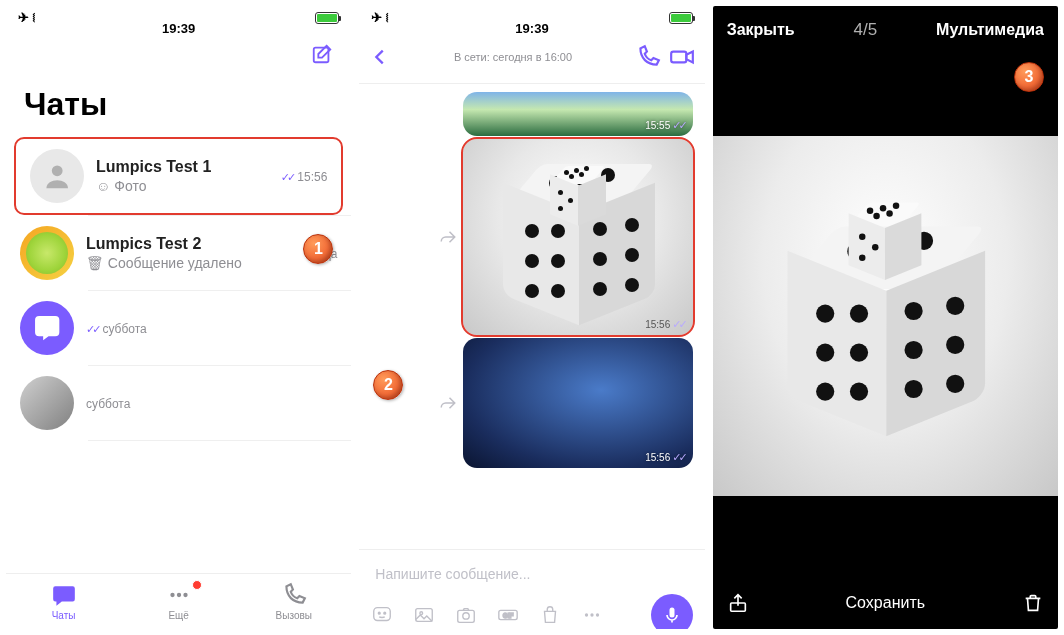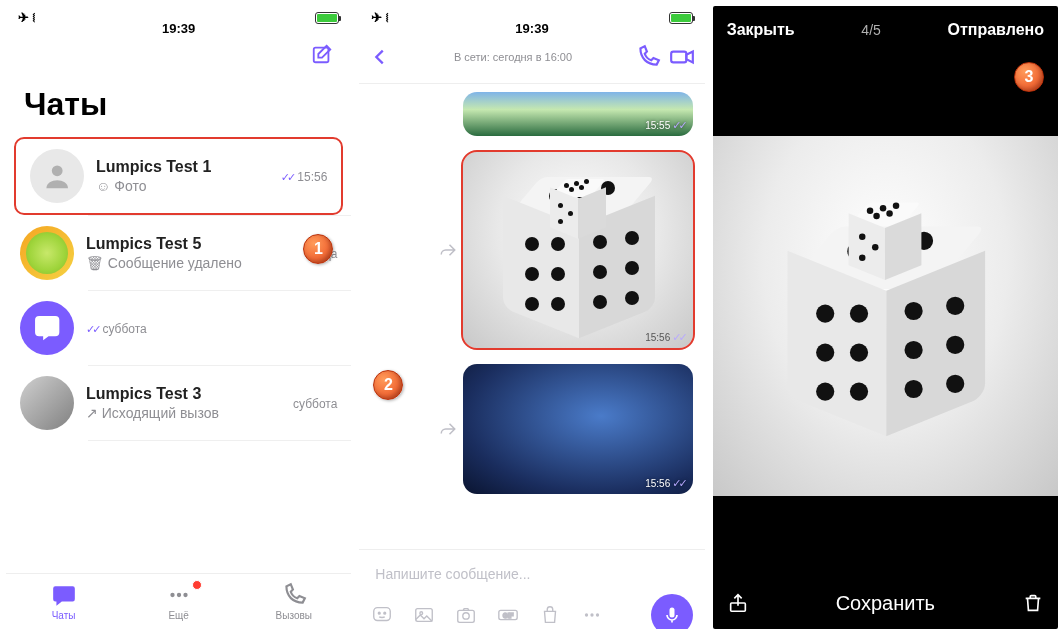--- a/index.html
+++ b/index.html
@@ -47,21 +47,21 @@
   
   .s2-header { height: 54px; display: flex; align-items: center; padding: 0 10px; gap: 8px; border-bottom: 1px solid #eee; }
   .back { color: #7b5cff; width: 22px; height: 22px; }
   .back svg { width:100%; height:100%; }
   .s2-title-wrap { flex: 1; text-align: center; }
   .s2-title { font-size: 16px; font-weight: 700; }
   .s2-sub { font-size: 11px; color: #8e8e93; }
   .hdr-icon { width: 26px; height: 26px; color: #7b5cff; }
   .hdr-icon svg{width:100%;height:100%;}
   .messages { flex: 1; background: #fff; padding: 8px 12px; overflow: hidden; }
-  .msg-row { display: flex; align-items: center; justify-content: flex-end; gap: 6px; margin-bottom: 16px; }
+  .msg-row { display: flex; align-items: center; justify-content: flex-end; gap: 6px; margin-bottom: 3px; }
   .fwd { color: #bfbfc7; width: 18px; height: 18px; align-self: center; }
   .fwd svg{width:100%;height:100%;}
   .bubble { border-radius: 14px; overflow: hidden; position: relative; width: 230px; height: 44px; }
   .bubble.big { height: 196px; }
   .bubble.hl { outline: 2px solid #e23b2e; border-radius: 14px; }
   .bubble .ts { position: absolute; right: 8px; bottom: 4px; font-size: 10px; color: #fff; display: flex; align-items: center; gap: 2px; text-shadow: 0 0 3px rgba(0,0,0,0.6); }
   .bubble .ts .bt { color: #b8a9ff; letter-spacing: -3px; font-size: 11px; }
   .img-beach { background: linear-gradient(180deg, #7fb4e8 0%, #c5e8b0 40%, #2a6b3f 100%); }
   .img-dice { background: radial-gradient(ellipse at 50% 40%, #ffffff 0%, #e8e8e8 50%, #c8c8c8 100%); display:flex; align-items:center; justify-content:center; }
   .img-tech { background: radial-gradient(ellipse at 60% 40%, #4a7bc9 0%, #1a2d5e 70%, #0a1430 100%); }
@@ -71,36 +71,36 @@
   .comp-icons { display: flex; align-items: center; gap: 20px; margin-top: 4px; color: #c0c0c8; }
   .comp-icons .ci { width: 22px; height: 22px; }
   .comp-icons .ci svg{width:100%;height:100%;}
   .mic { margin-left: auto; width: 42px; height: 42px; border-radius: 50%; background: #7b5cff; display: flex; align-items: center; justify-content: center; color: #fff; }
   .mic svg{width:20px;height:20px;}
 
   
   .s3 { background: #000; }
   .s3-header { height: 48px; display: flex; align-items: center; justify-content: space-between; padding: 0 14px; font-size: 16px; font-weight: 600; text-decoration: underline; }
   .s3-header span { color: #fff; }
-  .s3-counter { color:#b0b0b0 !important; font-weight:400; font-size:14px; }
+  .s3-counter { color:#b0b0b0 !important; font-weight:400; font-size:17px; }
   .s3-body { flex: 1; display: flex; align-items: center; justify-content: center; position: relative; }
   .dice-scene { width: 100%; height: 360px; background: radial-gradient(ellipse at 50% 35%, #ffffff 0%, #ececec 50%, #c8c8c8 100%); position: relative; }
   .die-big { position:absolute; left:50%; top:56%; transform:translate(-50%,-50%); width:150px; height:150px; }
   .die-big .top{position:absolute;left:18px;top:-10px;width:114px;height:48px;background:#f4f4f4;transform:skewX(-40deg);border-radius:6px;}
   .die-big .left{position:absolute;left:0;top:24px;width:76px;height:112px;background:#e8e8e8;transform:skewY(22deg);border-radius:0 0 0 10px;}
   .die-big .right{position:absolute;left:76px;top:24px;width:76px;height:112px;background:#d8d8d8;transform:skewY(-22deg);border-radius:0 0 10px 0;}
   .pip{position:absolute;width:14px;height:14px;background:#111;border-radius:50%;}
   .die-sm { position:absolute; left:50%; top:30%; transform:translate(-50%,-50%); width:56px; height:56px; }
   .die-sm .top{position:absolute;left:8px;top:-4px;width:40px;height:18px;background:#fafafa;transform:skewX(-40deg);border-radius:3px;}
   .die-sm .left{position:absolute;left:0;top:10px;width:28px;height:40px;background:#ececec;transform:skewY(22deg);}
   .die-sm .right{position:absolute;left:28px;top:10px;width:28px;height:40px;background:#dadada;transform:skewY(-22deg);}
   .pip-s{position:absolute;width:5px;height:5px;background:#111;border-radius:50%;}
   .s3-meta { font-size: 12px; color: #9a9a9a; padding: 10px 14px; }
   .s3-footer { height: 52px; display: flex; align-items: center; justify-content: space-between; padding: 0 14px; color: #fff; }
-  .s3-save { font-size: 20px; font-weight: 500; }
+  .s3-save { font-size: 16px; font-weight: 500; }
   .ficon { width: 22px; height: 22px; }
   .ficon svg{width:100%;height:100%;}
 
   
   .badge { position: absolute; width: 30px; height: 30px; border-radius: 50%; background: radial-gradient(circle at 35% 30%, #ff9b5a, #e8461b); color: #fff; font-weight: 800; font-size: 16px; display: flex; align-items: center; justify-content: center; border: 1px solid #b8300a; box-shadow: inset -2px -2px 4px rgba(0,0,0,0.25), 1px 1px 3px rgba(0,0,0,0.3); z-index: 50; }
 </style>
 </head>
 <body>
 
 <div class="screen s1">
@@ -135,47 +135,40 @@
             <span>Фото</span>
           </div>
       </div>
       <div class="chat-meta"><span class="chat-time"><span class="tick">✓✓</span><span>15:56</span></span></div>
     </div>
     <div class="badge" style="top:228px; right:18px;">1</div>
     <div class="sep"></div>
     <div class="chat-row">
       <div class="avatar av-lime"></div>
       <div class="chat-body">
-        <div class="chat-name">Lumpics Test 5</div>
+        <div class="chat-name">Lumpics Test 2</div>
         <div class="chat-msg">
             <span>🗑</span>
             <span>Сообщение удалено</span>
           </div>
       </div>
       <div class="chat-meta"><span class="chat-time">среда</span></div>
     </div>
     <div class="sep"></div>
     <div class="chat-row">
       <div class="avatar av-viber">
           <svg viewBox="0 0 24 24" fill="currentColor" width="28" height="28">
             <path d="M6 3h12a3 3 0 013 3v9a3 3 0 01-3 3h-5l-4 3v-3H6a3 3 0 01-3-3V6a3 3 0 013-3z"></path>
           </svg>
         </div>
       <div class="chat-meta"><span class="chat-time"><span class="tick">✓✓</span><span>суббота</span></span></div>
     </div>
     <div class="sep"></div>
     <div class="chat-row">
       <div class="avatar av-laptop"></div>
-      <div class="chat-body">
-        <div class="chat-name">Lumpics Test 3</div>
-        <div class="chat-msg">
-            <span>↗</span>
-            <span>Исходящий вызов</span>
-          </div>
-      </div>
       <div class="chat-meta"><span class="chat-time">суббота</span></div>
     </div>
     <div class="sep"></div>
   </div>
   <div class="tabbar">
     <div class="tab active">
       <span class="tab-icon">
           <svg viewBox="0 0 24 24" fill="currentColor">
             <path d="M4 4h16a2 2 0 012 2v10a2 2 0 01-2 2H10l-5 4v-4H4a2 2 0 01-2-2V6a2 2 0 012-2z"></path>
           </svg>
@@ -334,21 +327,21 @@
           </svg>
         </span>
     </div>
   </div>
 </div>
 
 <div class="screen s3">
   <div class="s3-header">
     <span>Закрыть</span>
     <span class="s3-counter">4/5</span>
-    <span>Отправлено</span>
+    <span>Мультимедиа</span>
   </div>
   <div class="badge" style="top:56px; right:14px;">3</div>
   <div class="s3-body">
     <div class="dice-scene">
       <div class="die-big" style="transform:translate(-50%,-50%) scale(1.3);">
         <div class="top"></div>
           <div class="left"></div>
           <div class="right"></div>
         <span class="pip" style="left:22px;top:50px;"></span>
           <span class="pip" style="left:22px;top:80px;"></span>

